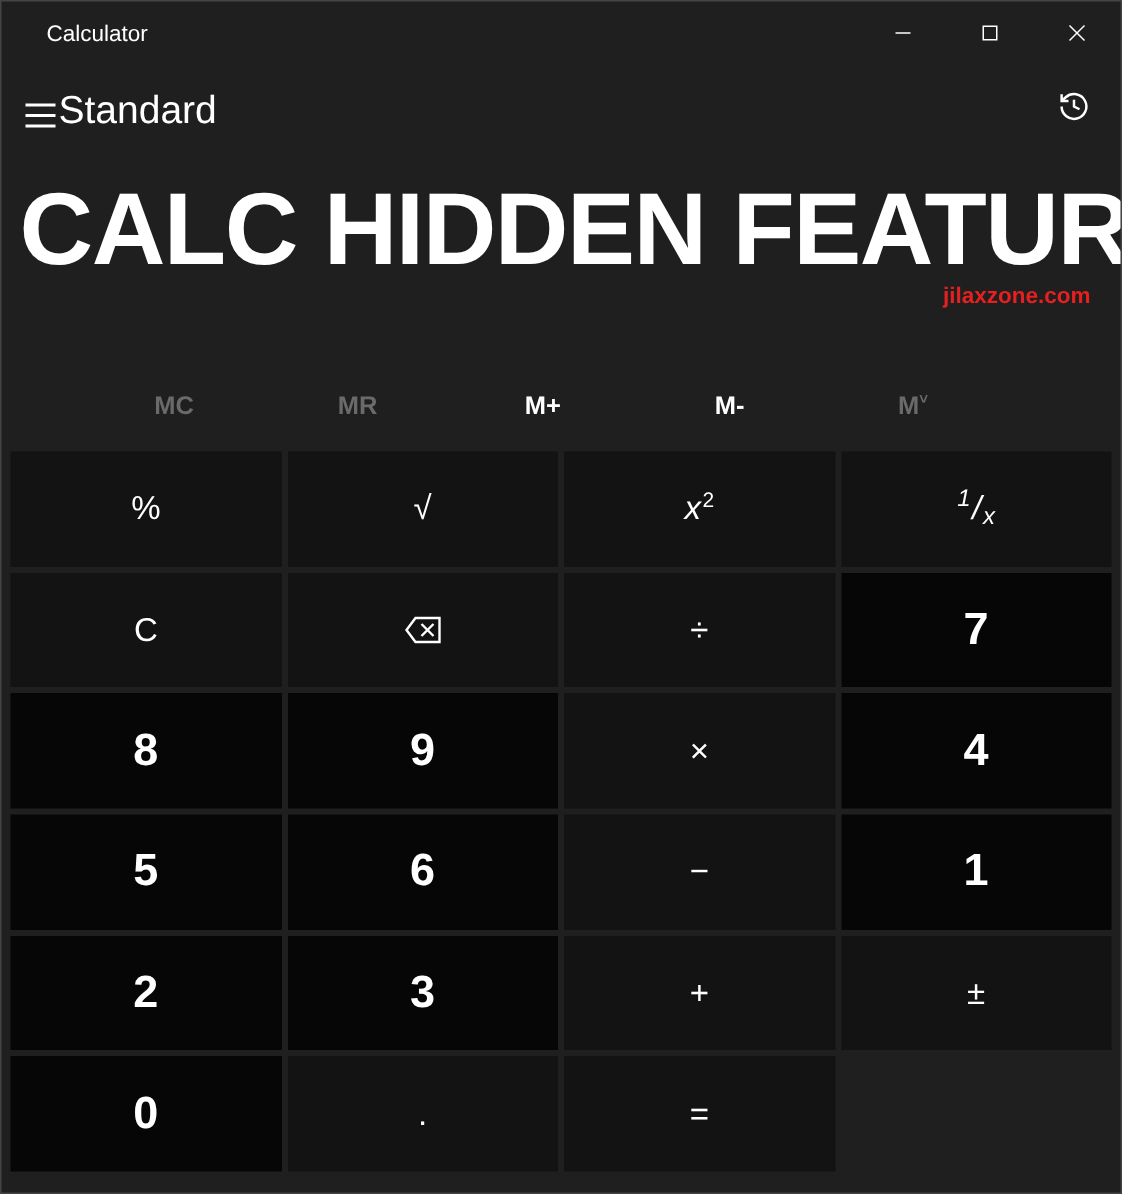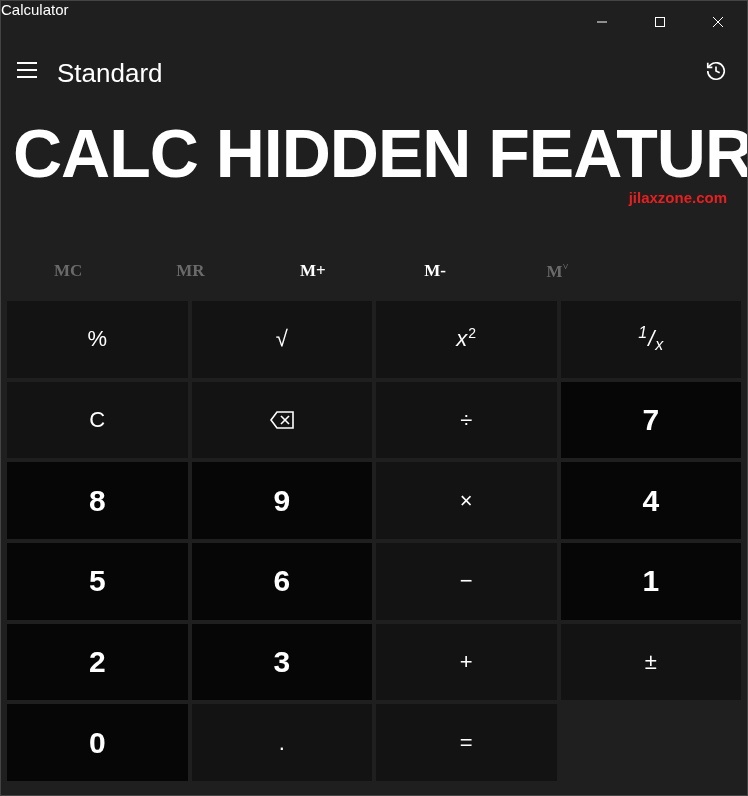--- a/index.html
+++ b/index.html
@@ -12,23 +12,23 @@
       height: 796px;
       background: #1f1f1f;
       font-family: "Segoe UI", Arial, sans-serif;
       color: #fff;
       overflow: hidden;
       border: 1px solid #444;
     }
     .titlebar {
       height: 42px;
       display: flex;
-      align-items: flex-start;
+      align-items: center;
       justify-content: space-between;
-      padding-left: 0;
+      padding-left: 30px;
     }
     .title {
       font-size: 15px;
       color: #fff;
       font-weight: 400;
     }
     .window-controls {
       display: flex;
     }
     .win-btn {
@@ -47,22 +47,21 @@
     .header {
       height: 48px;
       display: flex;
       align-items: center;
       padding: 0 14px;
       justify-content: space-between;
       margin-top: 6px;
     }
     .header-left {
       display: flex;
-      align-items: flex-start;
-      gap: 18px;
+      align-items: flex-end;
     }
     .hamburger {
       width: 24px;
       height: 24px;
       display: flex;
       flex-direction: column;
       justify-content: center;
       gap: 5px;
       padding: 2px;
       cursor: pointer;
@@ -104,27 +103,26 @@
       font-weight: 700;
     }
     .memory-row {
       height: 52px;
       display: grid;
       grid-template-columns: repeat(6, 1fr);
       align-items: center;
       padding: 0 6px;
     }
     .mem-btn {
-      text-align: center;
+      text-align: right;
       font-size: 17px;
       font-weight: 600;
       color: #fff;
       cursor: pointer;
       padding: 10px 0;
-      font-family: Liberation Serif, serif;
     }
     .mem-btn.disabled {
       color: #6a6a6a;
       cursor: default;
     }
     .keypad {
       display: grid;
       grid-template-columns: repeat(4, 1fr);
       grid-template-rows: repeat(6, 1fr);
       gap: 4px;

